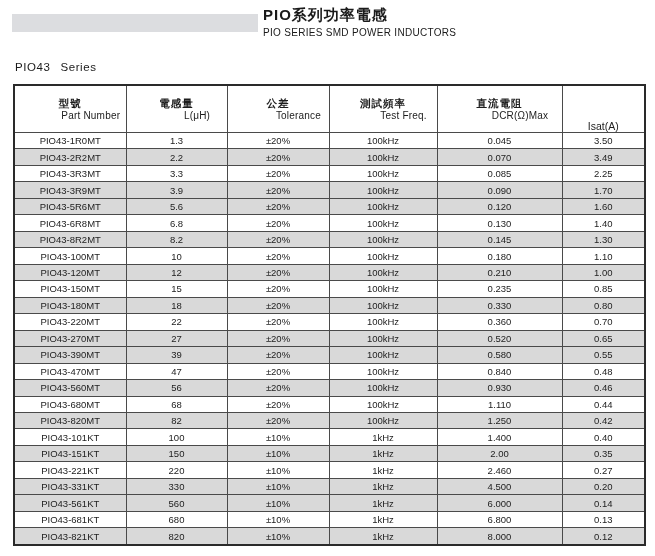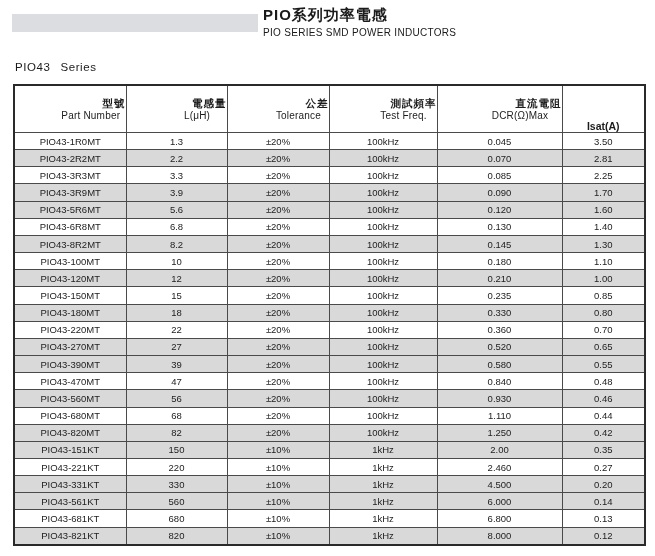--- a/index.html
+++ b/index.html
@@ -38,23 +38,23 @@
     width:631px; height:462px;
     border-collapse:collapse; table-layout:fixed;
     border:2px solid #2a2a2a;
   }
   table.spec th, table.spec td {
     border:1px solid #4a4a4a;
     text-align:center; vertical-align:middle;
     padding:0; overflow:hidden; white-space:nowrap;
   }
   thead th { height:30px; background:#ffffff; }
-  .h-zh { font-size:10.5px; font-weight:bold; line-height:13px; letter-spacing:1px;text-align:right; }
+  .h-zh { font-size:10.5px; font-weight:bold; line-height:13px; letter-spacing:1px; }
   .h-en { font-size:10px;  font-weight:normal; line-height:12px; letter-spacing:0.2px;padding-left:41px; }
-  .h-single { font-size:10.5px; font-weight:bold;margin-top:34px; }
+  .h-single { font-size:10.5px; font-weight:normal;margin-top:34px; }
   tbody td { font-size:9.5px; color:#222222; background:#ffffff; }
   tbody tr.alt td { background:#d9d9d9; }
 </style>
 </head>
 <body>
 
 <div class="page">
 
   <div class="header-bar"></div>
 
@@ -109,21 +109,21 @@
           <td>100kHz</td>
           <td>0.045</td>
           <td>3.50</td>
         </tr>
         <tr class="alt">
           <td>PIO43-2R2MT</td>
           <td>2.2</td>
           <td>±20%</td>
           <td>100kHz</td>
           <td>0.070</td>
-          <td>2.81</td>
+          <td>3.49</td>
         </tr>
         <tr>
           <td>PIO43-3R3MT</td>
           <td>3.3</td>
           <td>±20%</td>
           <td>100kHz</td>
           <td>0.085</td>
           <td>2.25</td>
         </tr>
         <tr class="alt">
@@ -239,20 +239,28 @@
           <td>0.44</td>
         </tr>
         <tr class="alt">
           <td>PIO43-820MT</td>
           <td>82</td>
           <td>±20%</td>
           <td>100kHz</td>
           <td>1.250</td>
           <td>0.42</td>
         </tr>
+        <tr>
+          <td>PIO43-101KT</td>
+          <td>100</td>
+          <td>±10%</td>
+          <td>1kHz</td>
+          <td>1.400</td>
+          <td>0.40</td>
+        </tr>
         <tr class="alt">
           <td>PIO43-151KT</td>
           <td>150</td>
           <td>±10%</td>
           <td>1kHz</td>
           <td>2.00</td>
           <td>0.35</td>
         </tr>
         <tr>
           <td>PIO43-221KT</td>

